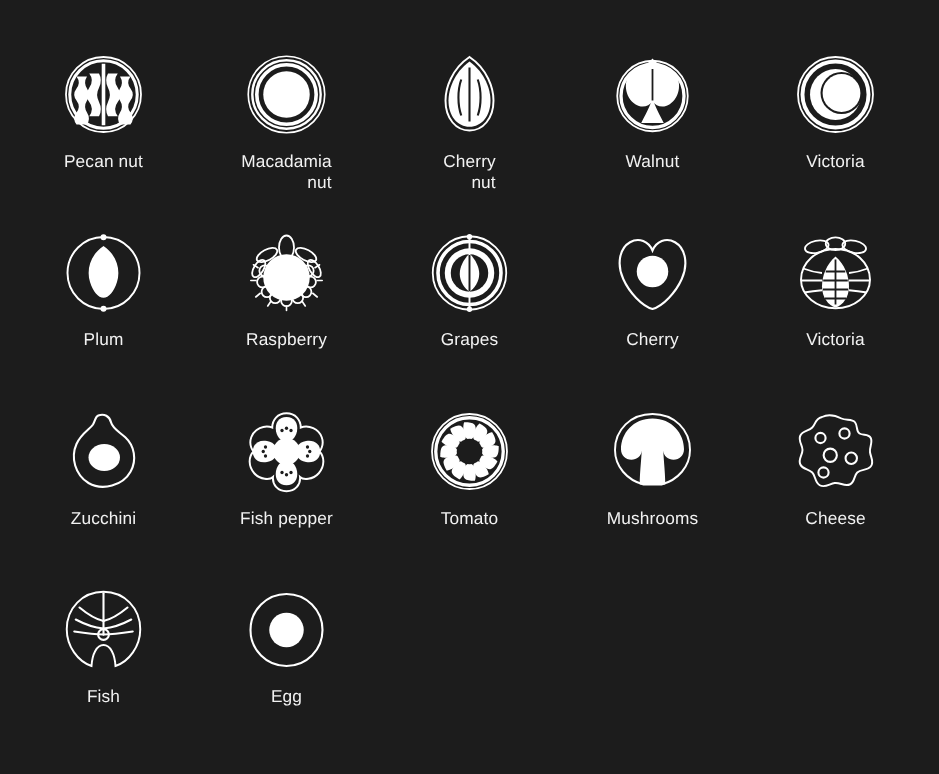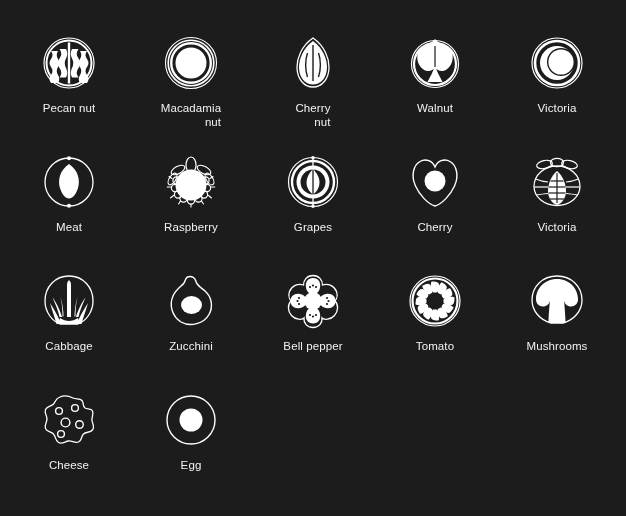--- a/index.html
+++ b/index.html
@@ -128,21 +128,21 @@
 
   <div class="icon-cell">
     <span class="icon-art">
       <svg viewBox="0 0 58 58">
         <circle cx="29" cy="29" r="24" fill="none" stroke="#fff" stroke-width="1.3"></circle>
         <circle cx="29" cy="5.2" r="2" fill="#fff"></circle>
         <circle cx="29" cy="52.8" r="2" fill="#fff"></circle>
         <path d="M29 11 C38 17 40.5 27 38 35 C36 41.5 32.5 45.5 29 45.5 C25.5 45.5 22 41.5 20 35 C17.5 27 20 17 29 11 Z" fill="#fff"></path>
       </svg>
     </span>
-    <span class="icon-label">Meat</span>
+    <span class="icon-label">Plum</span>
   </div>
 
   <div class="icon-cell">
     <span class="icon-art">
       <svg viewBox="0 0 58 58">
         <g fill="none" stroke="#fff" stroke-width="1.2">
           <ellipse cx="29" cy="12" rx="5" ry="8"></ellipse>
           <ellipse cx="16" cy="17" rx="7.5" ry="3.6" transform="rotate(-28 16 17)"></ellipse>
           <ellipse cx="42" cy="17" rx="7.5" ry="3.6" transform="rotate(28 42 17)"></ellipse>
           <ellipse cx="10.5" cy="26" rx="6.5" ry="3.2" transform="rotate(-58 10.5 26)"></ellipse>
@@ -227,36 +227,20 @@
           <path d="M6.5 34 L20 34"></path>
             <path d="M51.5 34 L38 34"></path>
           <path d="M8 42 C14 41 20 40.5 20 40.5"></path>
           <path d="M50 42 C44 41 38 40.5 38 40.5"></path>
         </g>
       </svg>
     </span>
     <span class="icon-label">Victoria</span>
   </div>
 
-  <div class="icon-cell">
-    <span class="icon-art">
-      <svg viewBox="0 0 58 58">
-        <path d="M29 4 C43 4 53 15 53 29 C53 40 46 49 38 52 L20 52 C12 49 5 40 5 29 C5 15 15 4 29 4 Z" fill="none" stroke="#fff" stroke-width="1.3"></path>
-        <path d="M27 13 L27 45 L31 45 L31 13 C31 11 30.5 9.5 29 8 C27.5 9.5 27 11 27 13 Z" fill="#fff"></path>
-        <path d="M23.5 44.5 C23.5 39 22.5 31 20.5 25 C22 31 22.5 38 22.5 44.5 Z" fill="#fff"></path>
-        <path d="M34.5 44.5 C34.5 39 35.5 31 37.5 25 C36 31 35.5 38 35.5 44.5 Z" fill="#fff"></path>
-        <path d="M22 45 C20 38 16 30 12.5 25.5 C15 31 18 38 19.5 45 Z" fill="#fff"></path>
-        <path d="M36 45 C38 38 42 30 45.5 25.5 C43 31 40 38 38.5 45 Z" fill="#fff"></path>
-        <path d="M21 52 C19 46 14 37 10 31 C12 38 15 46 16.5 52 Z" fill="#fff"></path>
-        <path d="M37 52 C39 46 44 37 48 31 C46 38 43 46 41.5 52 Z" fill="#fff"></path>
-        <path d="M20 46 C23 48 26 49 29 49 C32 49 35 48 38 46 L40 52 L18 52 Z" fill="#fff"></path>
-      </svg>
-    </span>
-    <span class="icon-label">Cabbage</span>
-  </div>
 
   <div class="icon-cell">
     <span class="icon-art">
       <svg viewBox="0 0 58 58">
         <path d="M25.5 5 C29.5 3.5 33 5.5 34 9.5 C35 13.5 39 15.5 43.5 19.5 C49.5 25 51.5 34.5 47 42.5 C42 51.5 28.5 55.5 19 50 C10 44.5 7 33 11 24 C14 17 20 14 22 11 C23.5 8.5 23.5 5.8 25.5 5 Z" fill="none" stroke="#fff" stroke-width="1.4"></path>
         <ellipse cx="29.5" cy="33" rx="10.5" ry="9" fill="#fff"></ellipse>
       </svg>
     </span>
     <span class="icon-label">Zucchini</span>
   </div>
@@ -279,21 +263,21 @@
             <circle cx="32" cy="43" r="1.1"></circle>
           <circle cx="15" cy="26" r="1.1"></circle>
             <circle cx="13.5" cy="29" r="1.1"></circle>
             <circle cx="15" cy="32" r="1.1"></circle>
           <circle cx="43" cy="26" r="1.1"></circle>
             <circle cx="44.5" cy="29" r="1.1"></circle>
             <circle cx="43" cy="32" r="1.1"></circle>
         </g>
       </svg>
     </span>
-    <span class="icon-label">Bell pepper</span>
+    <span class="icon-label">Fish pepper</span>
   </div>
 
 
   <div class="icon-cell">
     <span class="icon-art">
       <svg viewBox="0 0 58 58">
         <circle cx="29" cy="29" r="25" fill="none" stroke="#fff" stroke-width="1.2"></circle>
         <circle cx="29" cy="29" r="22.5" fill="none" stroke="#fff" stroke-width="2.2"></circle>
         <g fill="#fff">
           <g transform="rotate(0 29 29)">
@@ -360,20 +344,38 @@
           <circle cx="35" cy="17" r="3.4"></circle>
           <circle cx="25.5" cy="31.5" r="4.4"></circle>
           <circle cx="39.5" cy="33.5" r="3.8"></circle>
           <circle cx="21" cy="43" r="3.4"></circle>
         </g>
       </svg>
     </span>
     <span class="icon-label">Cheese</span>
   </div>
 
+  <div class="icon-cell">
+    <span class="icon-art">
+      <svg viewBox="0 0 58 58">
+        <path d="M29 3.5 C43 3.5 53.5 14.5 53.5 28.5 C53.5 40 46 50 37 53 C36.5 45 33.5 39 29 39 C24.5 39 21.5 45 21 53 C12 50 4.5 40 4.5 28.5 C4.5 14.5 15 3.5 29 3.5 Z" fill="none" stroke="#fff" stroke-width="1.3"></path>
+        <g fill="none" stroke="#fff" stroke-width="1.4" stroke-linecap="round">
+          <path d="M29 4.5 L29 32"></path>
+          <path d="M13 14 C19 19 24.5 22 29 23"></path>
+          <path d="M45 14 C39 19 33.5 22 29 23"></path>
+          <path d="M10.5 22 C17 25.5 23.5 27.5 29 28"></path>
+          <path d="M47.5 22 C41 25.5 34.5 27.5 29 28"></path>
+          <path d="M9.5 30 C16 31 23 32 29 32"></path>
+          <path d="M48.5 30 C42 31 35 32 29 32"></path>
+        </g>
+        <circle cx="29" cy="32" r="3.6" fill="none" stroke="#fff" stroke-width="1.4"></circle>
+      </svg>
+    </span>
+    <span class="icon-label">Fish</span>
+  </div>
 
   <div class="icon-cell">
     <span class="icon-art">
       <svg viewBox="0 0 58 58">
         <circle cx="29" cy="29" r="24" fill="none" stroke="#fff" stroke-width="1.4"></circle>
         <circle cx="29" cy="29" r="11.5" fill="#fff"></circle>
       </svg>
     </span>
     <span class="icon-label">Egg</span>
   </div>

